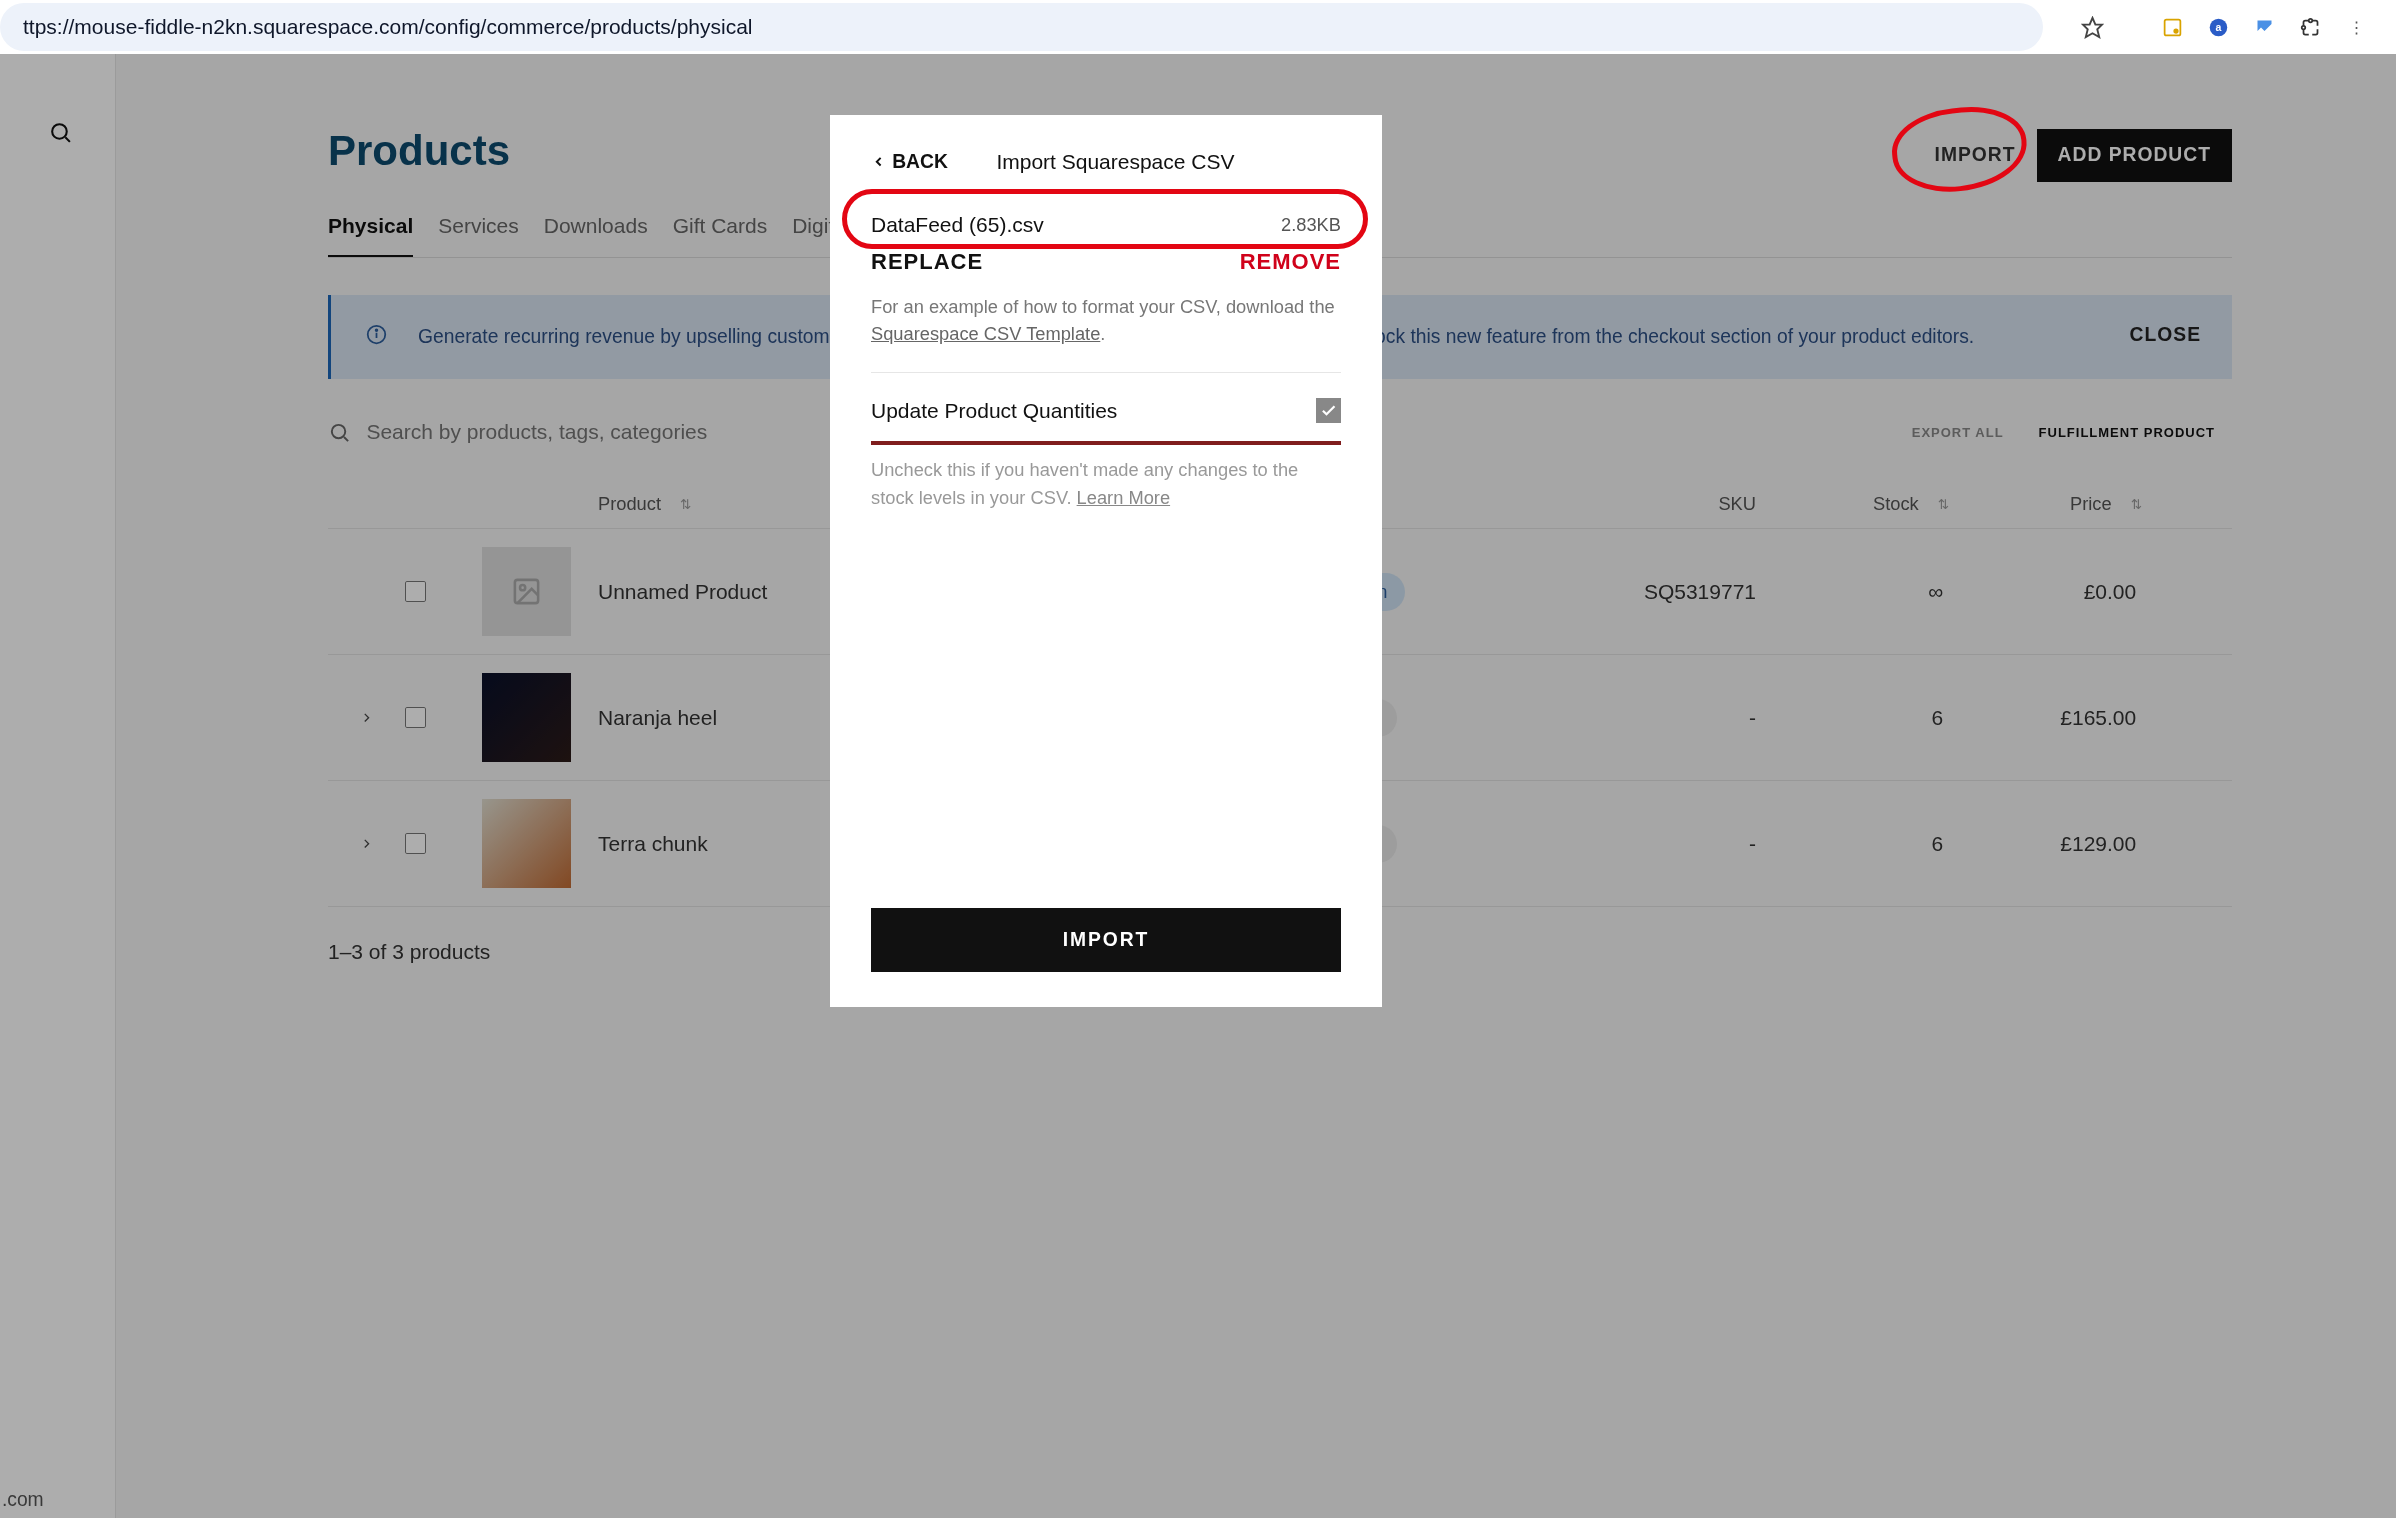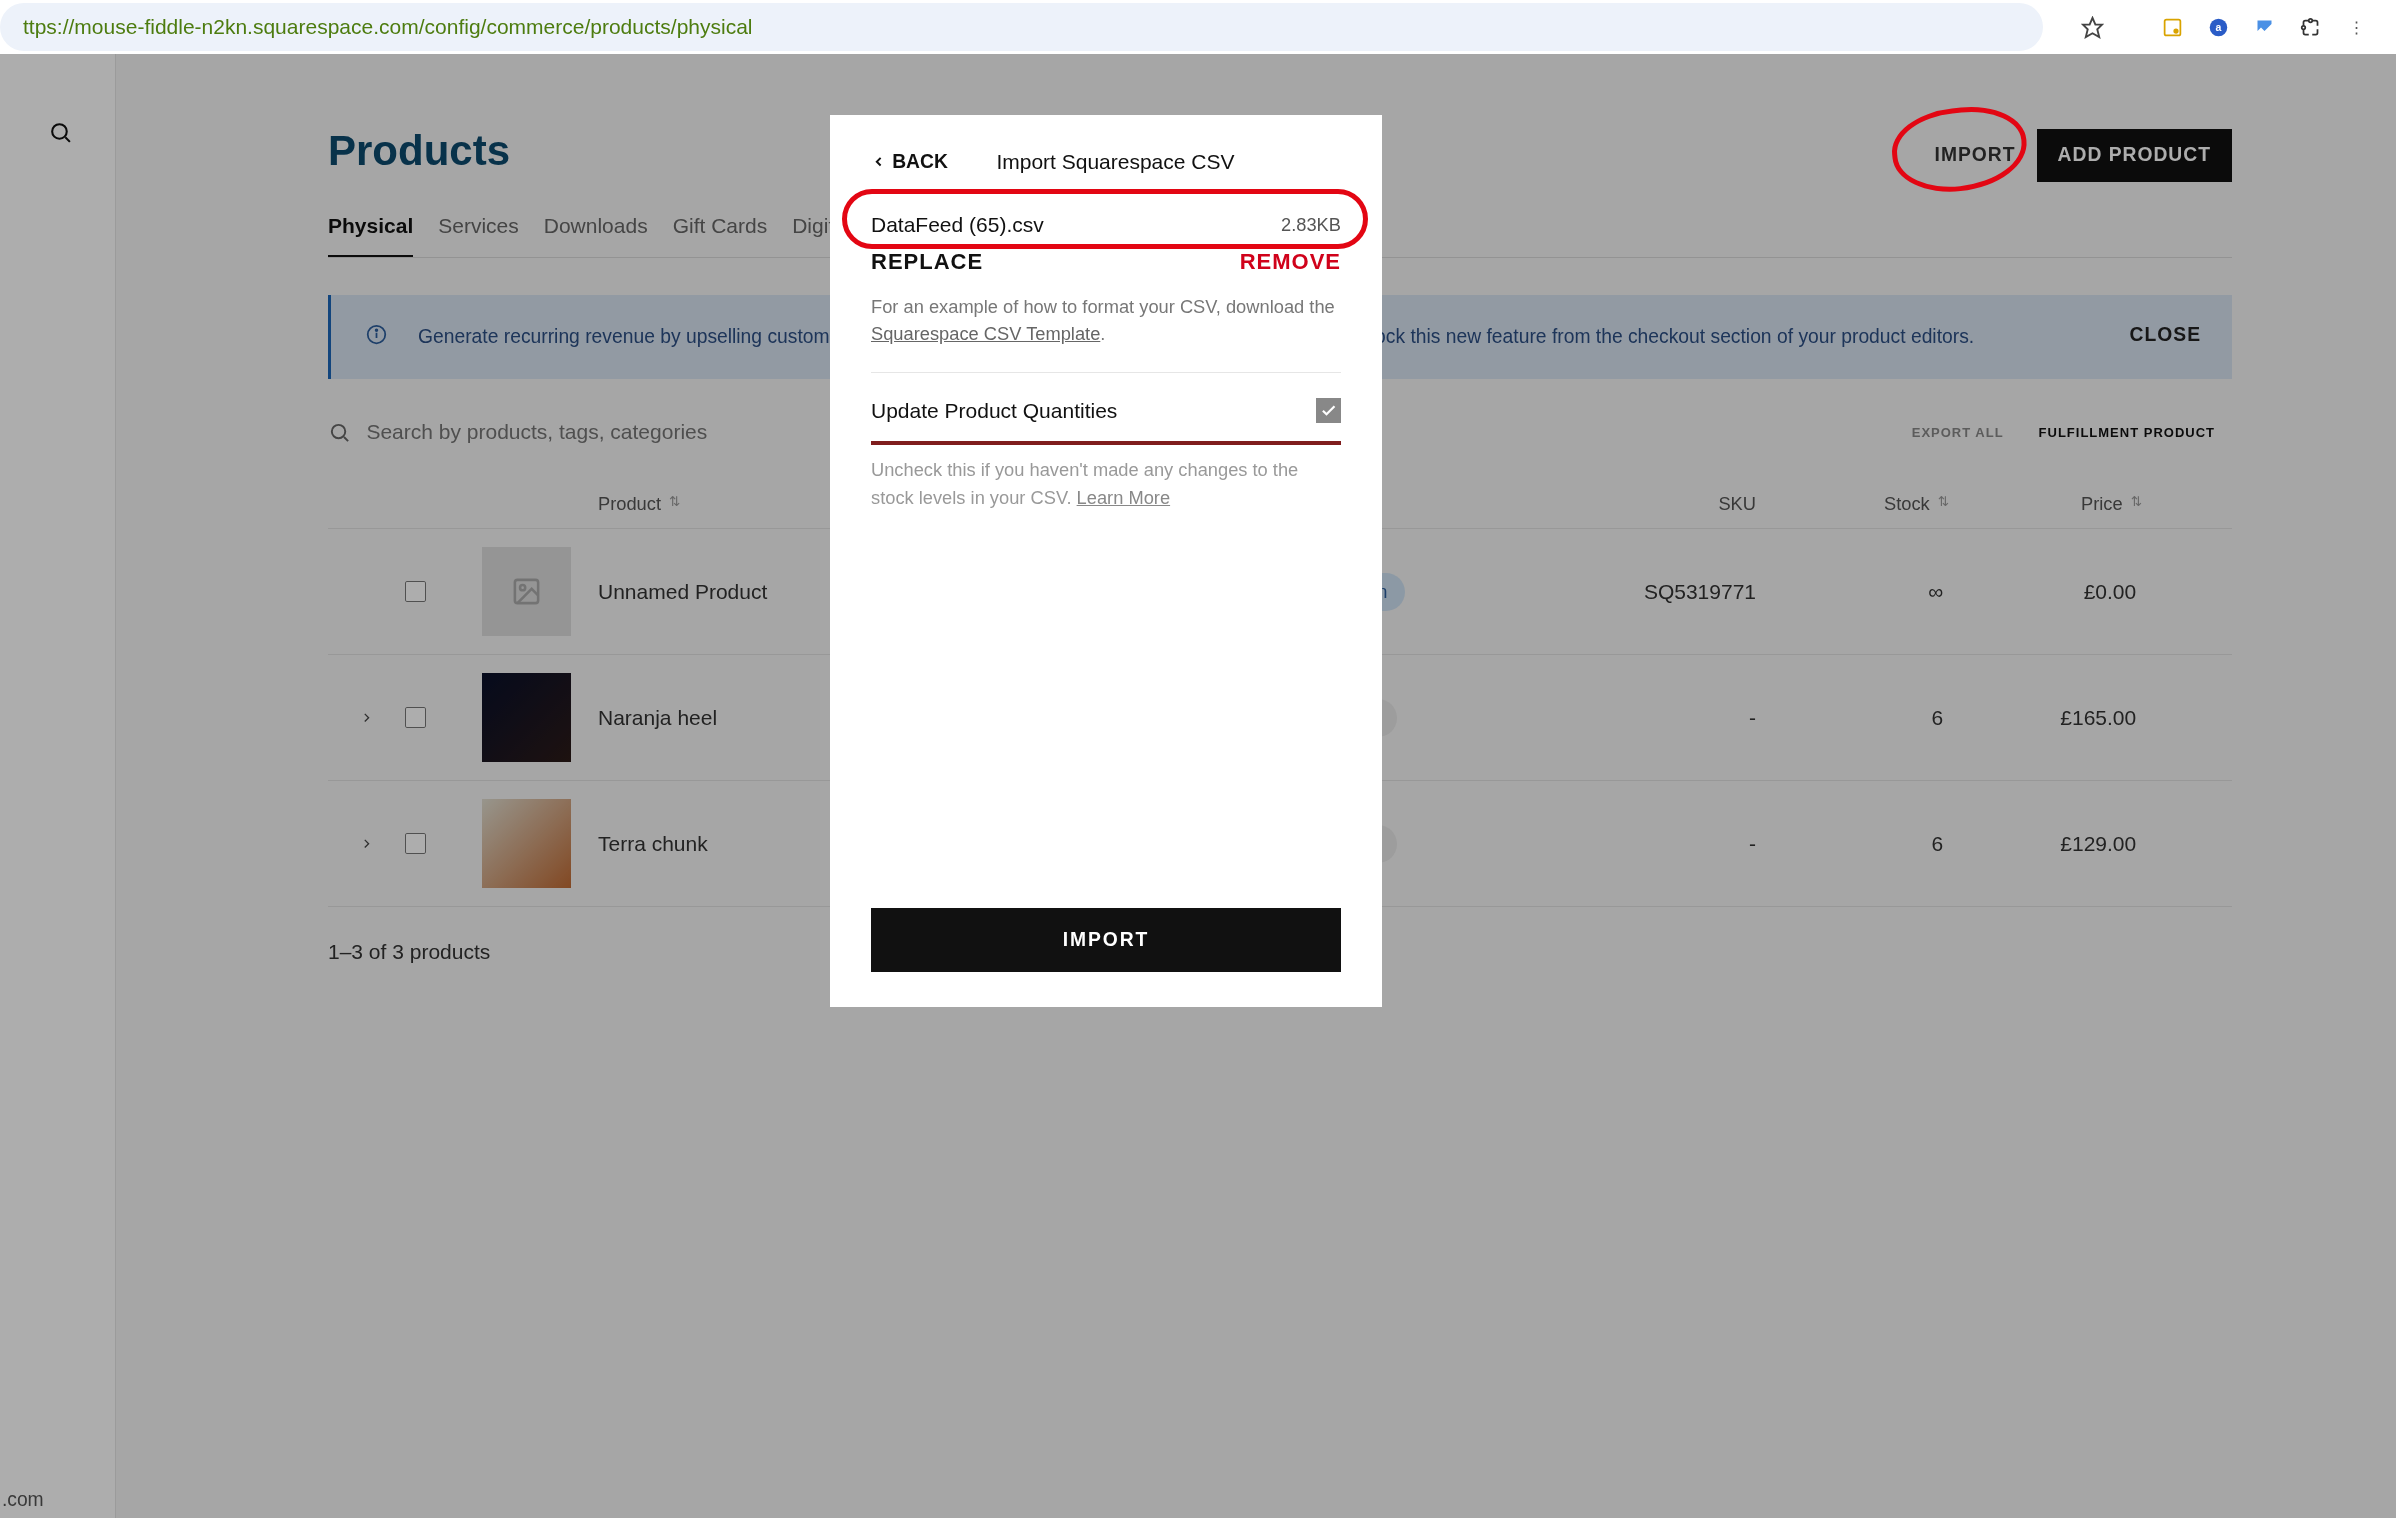--- a/index.html
+++ b/index.html
@@ -24,21 +24,21 @@
   }
   .address-bar {
     flex: 1;
     height: 48px;
     background: #edf2fa;
     border-radius: 25px;
     display: flex;
     align-items: center;
     padding: 0 23px;
     font-size: 21px;
-    color: #4d7c0f;
+    color: #0f172a;
     margin-right: 9.7px;
   }
   .chrome-right {
     display: flex;
     align-items: center;
     gap: 21px;
     padding: 0 27px;
   }
   .chrome-icon { width: 25px; height: 25px; display:flex; align-items:center; justify-content:center; }
 
@@ -192,21 +192,21 @@
   .ptable .thead {
     font-size: 18.3px;
     color: #555;
     padding: 13.5px 0;
   }
   .ptable .trow {
     height: 126px;
     font-size: 21px;
     color: #333;
   }
-  .thead .th { display:flex; gap:8px; }
+  .thead .th { display:flex; align-items:center; gap:19px; }
   .th.product { grid-column: 4; }
   .th.visibility { grid-column: 6; }
   .th.sku { grid-column: 7; justify-content:flex-end; }
   .th.stock { grid-column: 8; justify-content:flex-end; }
   .th.price { grid-column: 9; justify-content:flex-end; }
   .sort-icon { font-size: 13.5px; color:#999; }
 
   .expander { display:flex; justify-content:center; color:#555; }
   .chk { width:21px; height:21px; border:1.9px solid #777; background:#fff; border-radius:1.9px; }
   .thumb { width: 89px; height: 89px; background:#dcdcdc; display:flex; align-items:center; justify-content:center; color:#999; }

